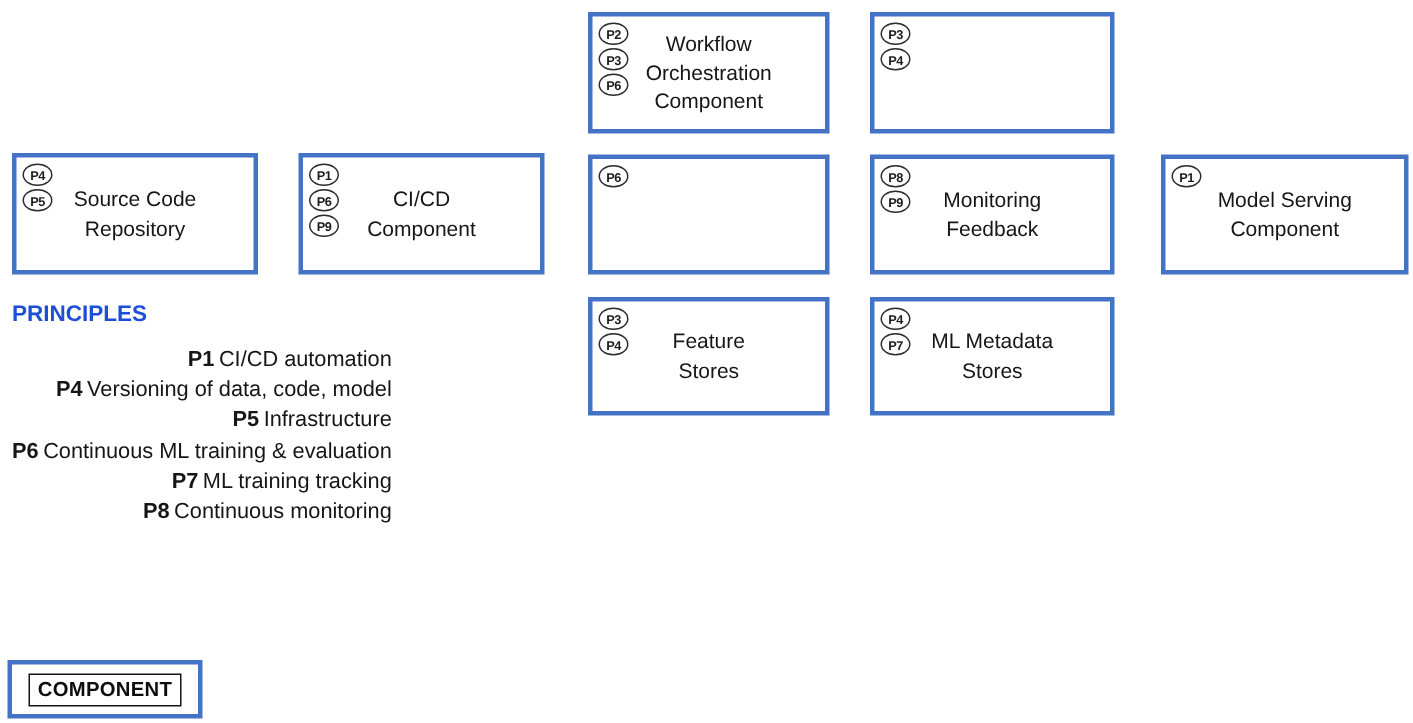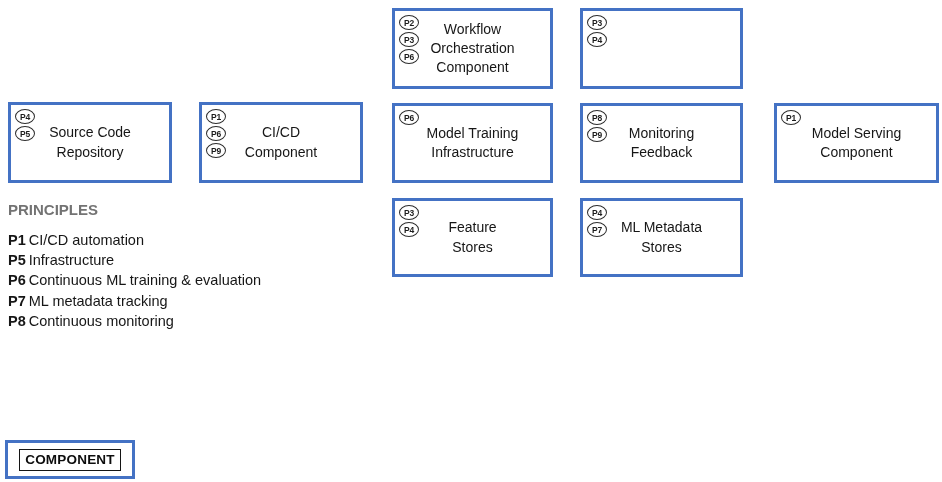--- a/index.html
+++ b/index.html
@@ -53,29 +53,30 @@
     font-weight: bold;
     color: #1c1c1c;
     letter-spacing: -0.3px;
   }
   .principles-heading {
     position: absolute;
     left: 8px;
     top: 201px;
     font-size: 15px;
     font-weight: bold;
-    color: #737373;
+    color: #1d4ed8;
   }
   .principles-list {
     position: absolute;
     left: 8px;
     top: 230px;
     font-size: 14.5px;
     line-height: 20.2px;
     color: #161616;
+    text-align: right;
   }
   .principle-item .pid { font-weight: bold; margin-right: 3px; }
   .legend-box {
     position: absolute;
     left: 5px;
     top: 440px;
     width: 130px;
     height: 39px;
     border: 3px solid #4472C4;
     background: #ffffff;
@@ -125,22 +126,20 @@
       </div>
     <div class="comp-label">Workflow
 Orchestration
 Component</div>
   </div>
 
   <div class="comp-box" style="left:392px; top:103px; width:161px; height:80px;">
     <div class="badges">
         <span class="badge">P6</span>
       </div>
-    <div class="comp-label">Model Training
-Infrastructure</div>
   </div>
 
   <div class="comp-box" style="left:392px; top:198px; width:161px; height:79px;">
     <div class="badges">
         <span class="badge">P3</span>
         <span class="badge">P4</span>
       </div>
     <div class="comp-label">Feature
 Stores</div>
   </div>
@@ -174,23 +173,24 @@
     <div class="badges">
         <span class="badge">P1</span>
       </div>
     <div class="comp-label">Model Serving
 Component</div>
   </div>
 
   <div class="principles-heading">PRINCIPLES</div>
   <div class="principles-list">
       <div class="principle-item"><span class="pid">P1</span><span>CI/CD automation</span></div>
+      <div class="principle-item"><span class="pid">P4</span><span>Versioning of data, code, model</span></div>
       <div class="principle-item"><span class="pid">P5</span><span>Infrastructure</span></div>
       <div class="principle-item"><span class="pid">P6</span><span>Continuous ML training &amp; evaluation</span></div>
-      <div class="principle-item"><span class="pid">P7</span><span>ML metadata tracking</span></div>
+      <div class="principle-item"><span class="pid">P7</span><span>ML training tracking</span></div>
       <div class="principle-item"><span class="pid">P8</span><span>Continuous monitoring</span></div>
     </div>
 
   <div class="legend-box">
     <div class="legend-inner">COMPONENT</div>
   </div>
 
 </div>
 
 </body></html>

